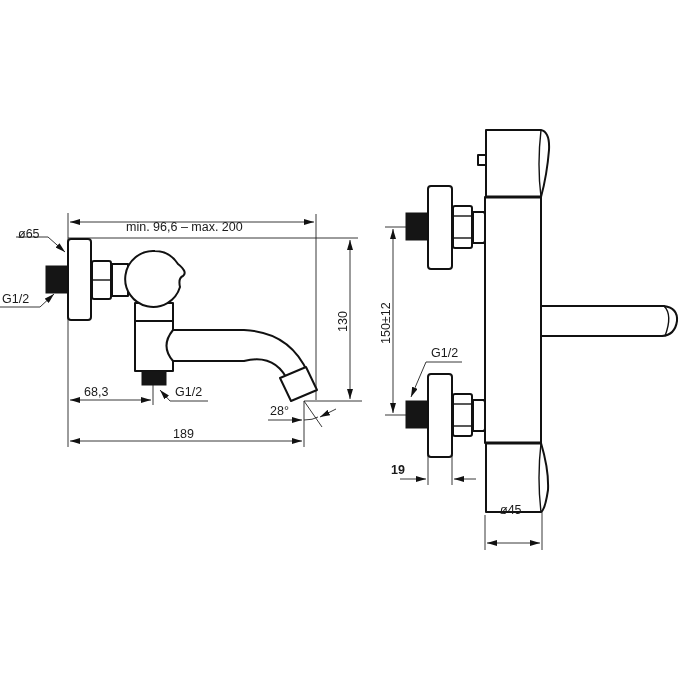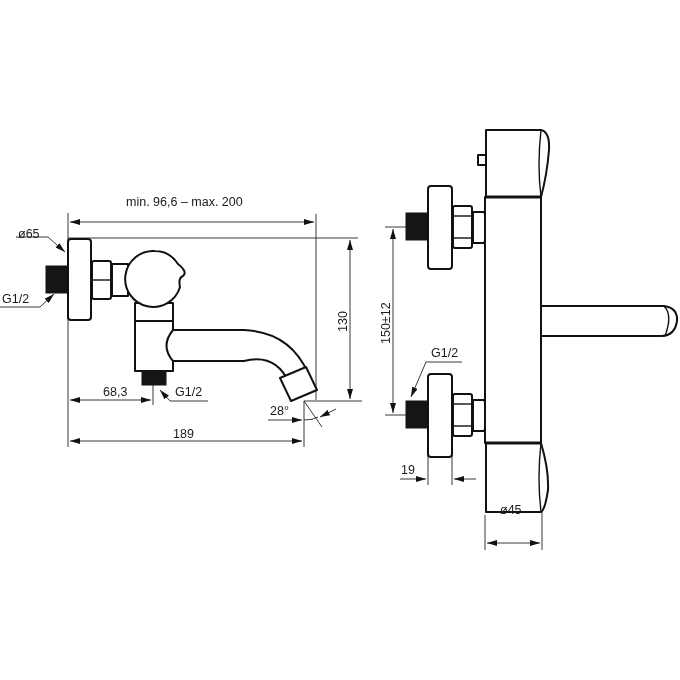--- a/index.html
+++ b/index.html
@@ -115,25 +115,25 @@
     <path class="ol-thin" d="M541,130 Q537,165 541,197"></path>
     <line x1="486" y1="197" x2="541" y2="197" stroke="#111" stroke-width="3"></line>
     <rect class="ol" x="478" y="155" width="8" height="10"></rect>
 
     <path class="ol" d="M486,443 L541,443 Q549,470 548,490 Q545,510 541,512 L486,512 Z"></path>
     <path class="ol-thin" d="M541,443 Q537,478 541,512"></path>
     <line x1="486" y1="443" x2="541" y2="443" stroke="#111" stroke-width="3"></line>
   </g>
 </svg>
 
-<div class="overlay" style="left:126px; top:196px;">min. 96,6 – max. 200</div>
+<div class="overlay" style="left:126px; top:221px;">min. 96,6 – max. 200</div>
 <div class="overlay" style="left:18px; top:228px;">ø65</div>
 <div class="overlay" style="left:2px; top:293px;">G1/2</div>
-<div class="overlay" style="left:103px; top:386px;">68,3</div>
+<div class="overlay" style="left:84px; top:386px;">68,3</div>
 <div class="overlay" style="left:175px; top:386px;">G1/2</div>
 <div class="overlay" style="left:270px; top:405px;">28°</div>
 <div class="overlay" style="left:173px; top:428px;text-align:center;">189</div>
 <div class="overlay vert" style="left:337px; top:332px;">130</div>
 
 <div class="overlay vert" style="left:380px; top:344px;">150±12</div>
 <div class="overlay" style="left:431px; top:347px;">G1/2</div>
-<div class="overlay" style="left:401px; top:464px;">19</div>
+<div class="overlay" style="left:391px; top:464px;font-weight:bold;">19</div>
 <div class="overlay" style="left:500px; top:504px;">ø45</div>
 
 </body></html>

